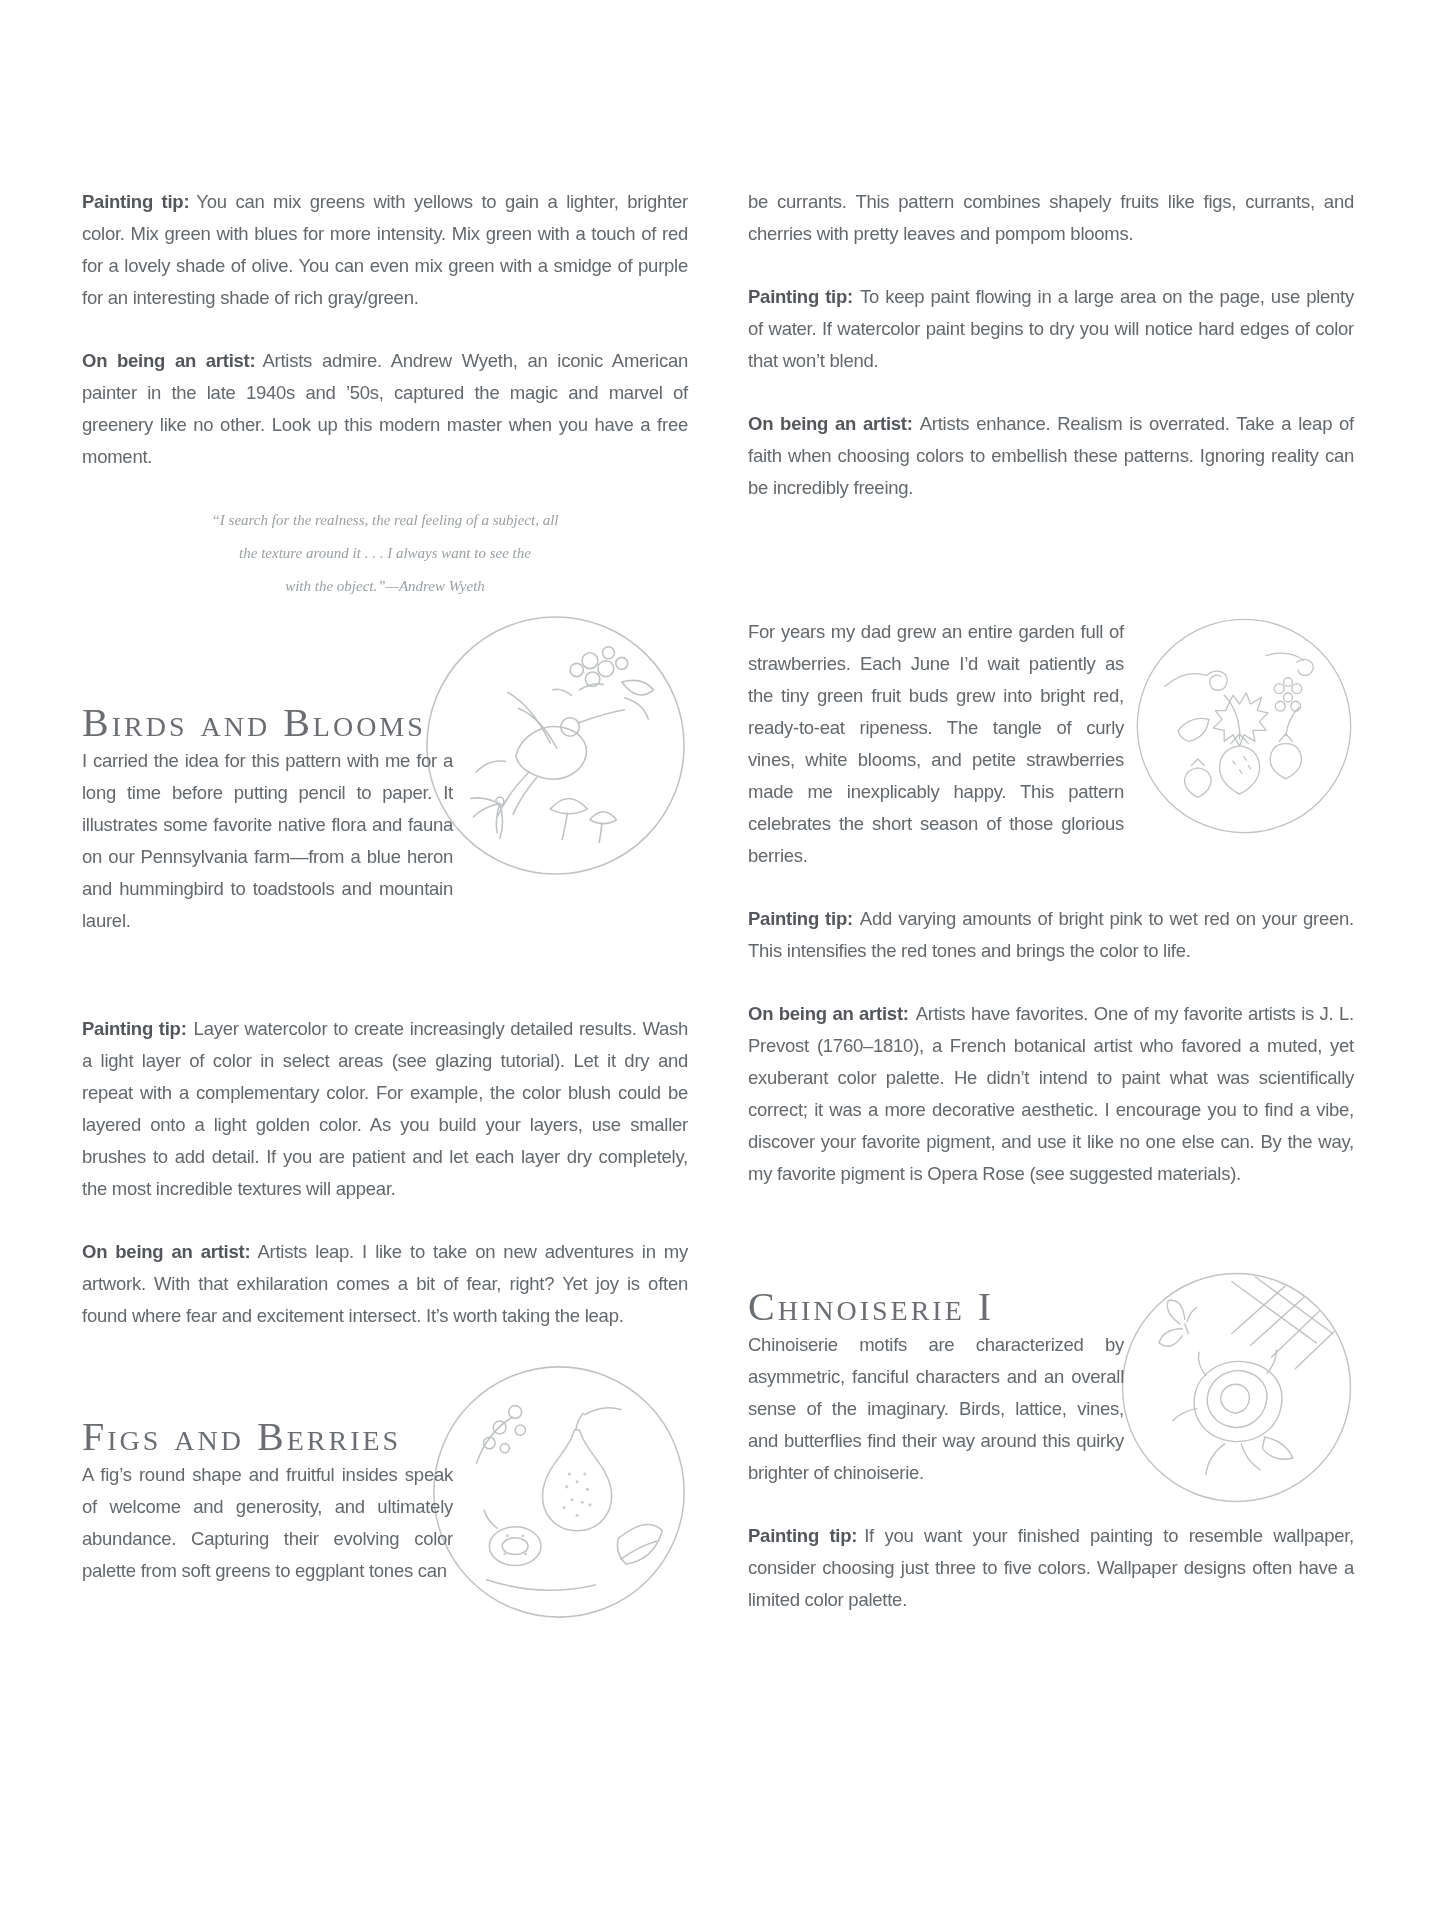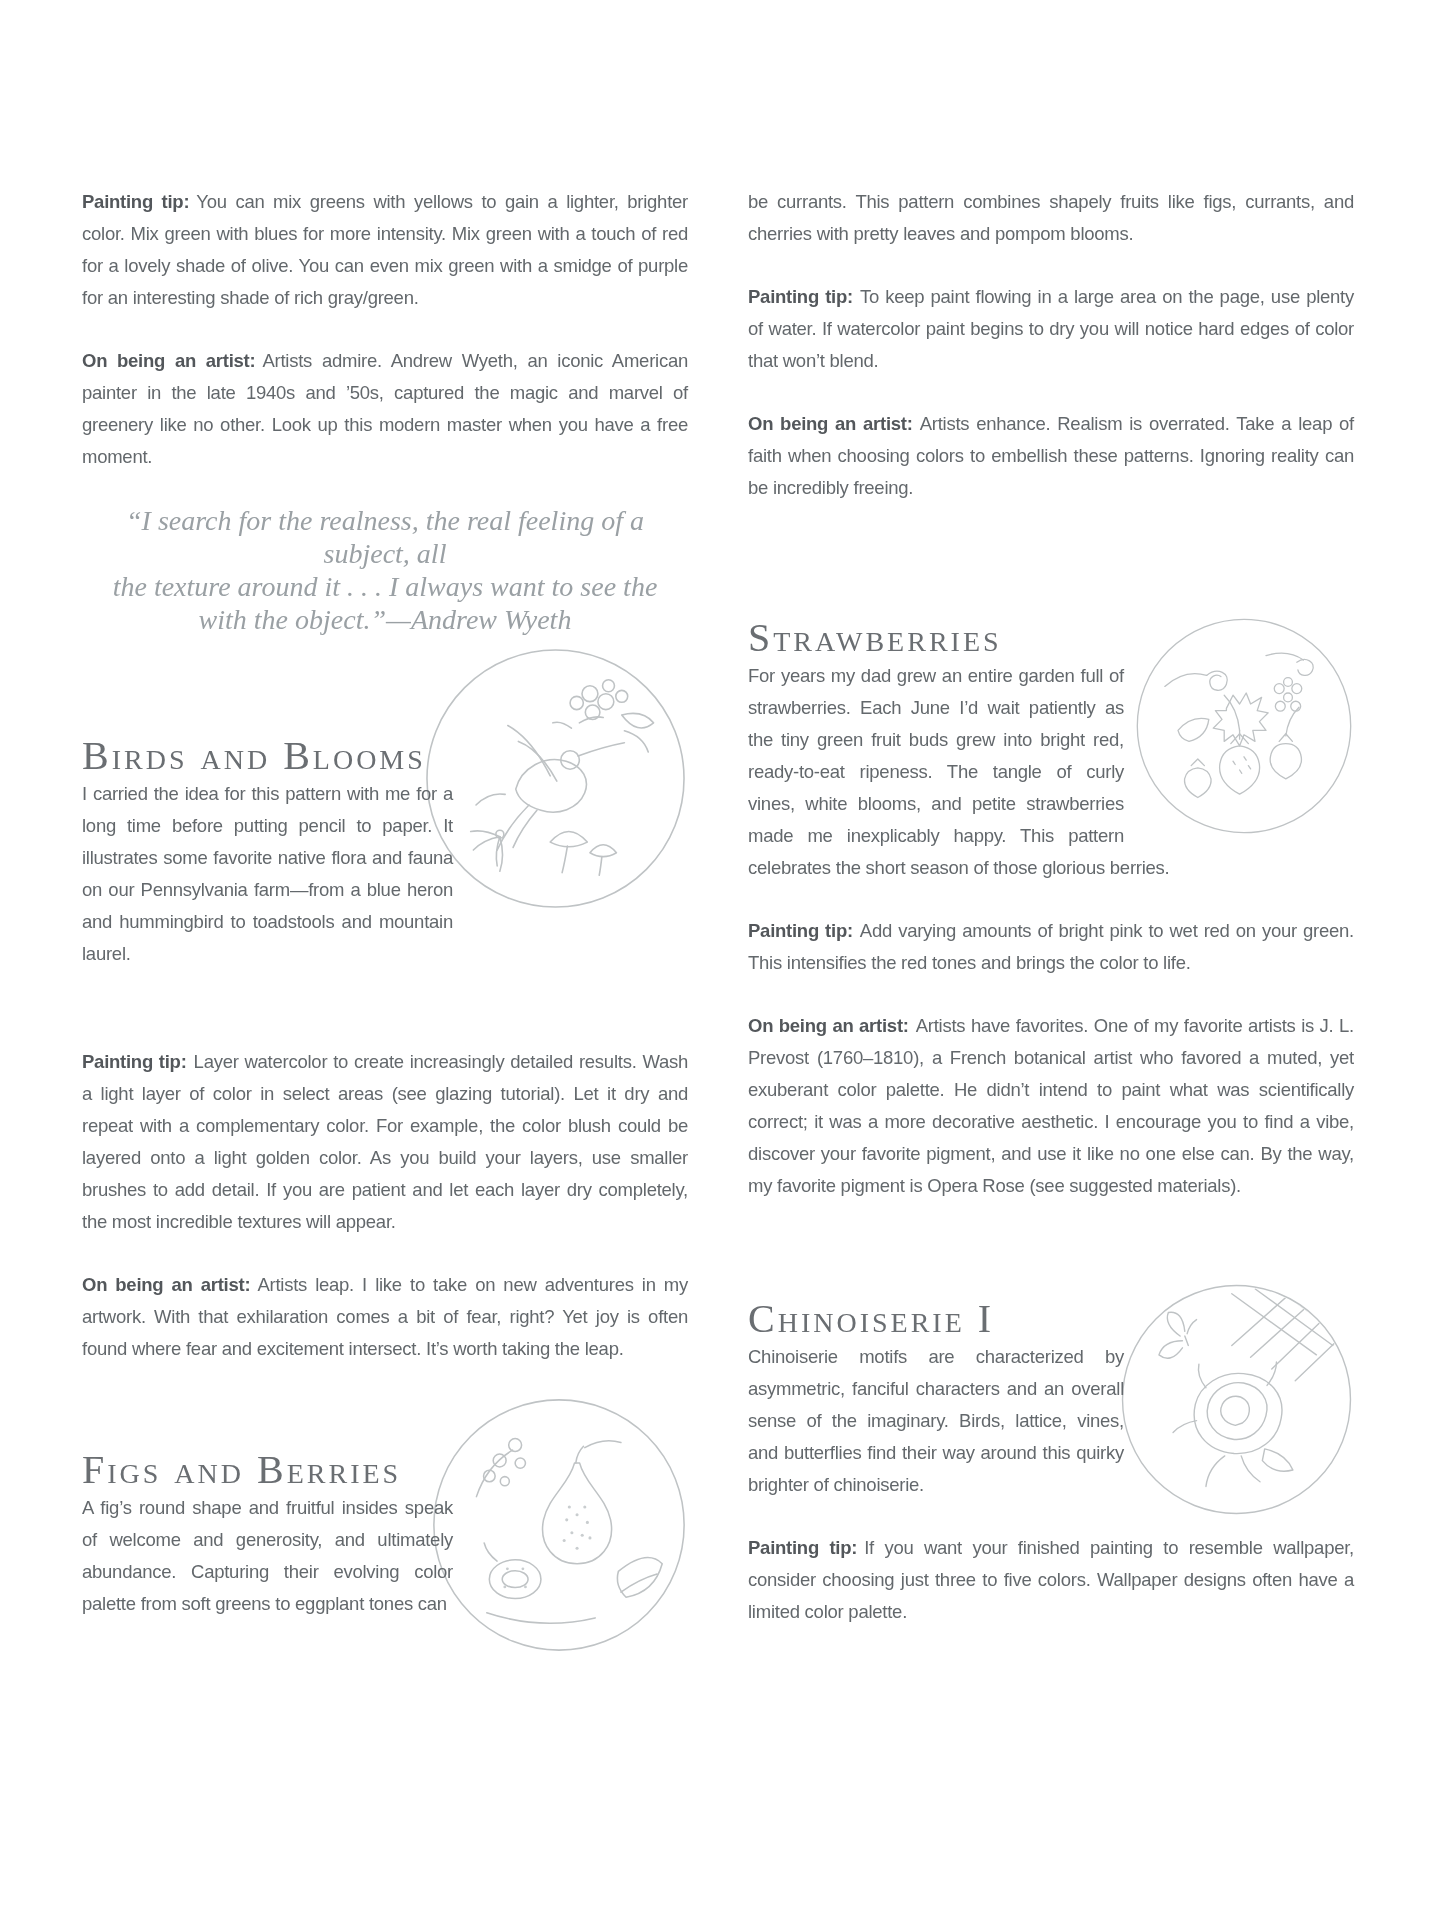--- a/index.html
+++ b/index.html
@@ -14,21 +14,21 @@
   .col-right { left:748px; width:606px; }
 
   p.body {
     font-size:18.5px; line-height:32px; letter-spacing:-0.25px;
     color:#63686c; text-align:justify; margin:0 0 31px 0;
   }
   .lead { font-weight:bold; color:#53575b; margin-right:7px; }
 
   .quote {
     font-family:"Liberation Serif", serif; font-style:italic;
-    font-size:28px; line-height:33px; color:#9aa0a4;
+    font-size:15px; line-height:33px; color:#9aa0a4;
     text-align:center; margin:16px 0 0 0; padding:0 28px;
   }
 
   h2.sec {
     font-family:"Liberation Serif", serif; font-weight:400;
     font-variant:small-caps; font-size:40px; line-height:44px;
     letter-spacing:3px; color:#6a6e72;
   }
 
   .section { overflow:hidden; }
@@ -223,21 +223,20 @@
             <path d="M90,132 l2,3 M100,128 l2,3 M96,140 l2,3 M104,136 l2,3"></path>
             <path d="M138,116 q-12,0 -14,12 q-2,12 14,20 q16,-8 14,-20 q-2,-12 -14,-12 Z"></path>
             <path d="M132,114 l6,-7 6,7"></path>
             <path d="M58,138 q-10,1 -12,10 q-1,10 12,17 q13,-7 12,-17 q-2,-9 -12,-10 Z"></path>
             <path d="M52,136 l6,-6 6,6"></path>
             <path d="M96,104 q-2,-20 -14,-32"></path>
             <path d="M138,109 q2,-16 12,-26"></path>
           </g>
         </svg>
       </div>
-      <h2 class="sec h-straw">Strawberries</h2>
       <p class="body b-straw">For years my dad grew an entire garden full of strawberries. Each June I’d wait patiently as the tiny green fruit buds grew into bright red, ready-to-eat ripeness. The tangle of curly vines, white blooms, and petite strawberries made me inexplicably happy. This pattern celebrates the short season of those glorious berries.</p>
     </div>
 
     <p class="body">
       <strong class="lead">Painting tip:</strong><span>Add varying amounts of bright pink to wet red on your green. This intensifies the red tones and brings the color to life.</span>
     </p>
 
     <p class="body">
       <strong class="lead">On being an artist:</strong><span>Artists have favorites. One of my favorite artists is J. L. Prevost (1760–1810), a French botanical artist who favored a muted, yet exuberant color palette. He didn’t intend to paint what was scientifically correct; it was a more decorative aesthetic. I encourage you to find a vibe, discover your favorite pigment, and use it like no one else can. By the way, my favorite pigment is Opera Rose (see suggested materials).</span>
     </p>

